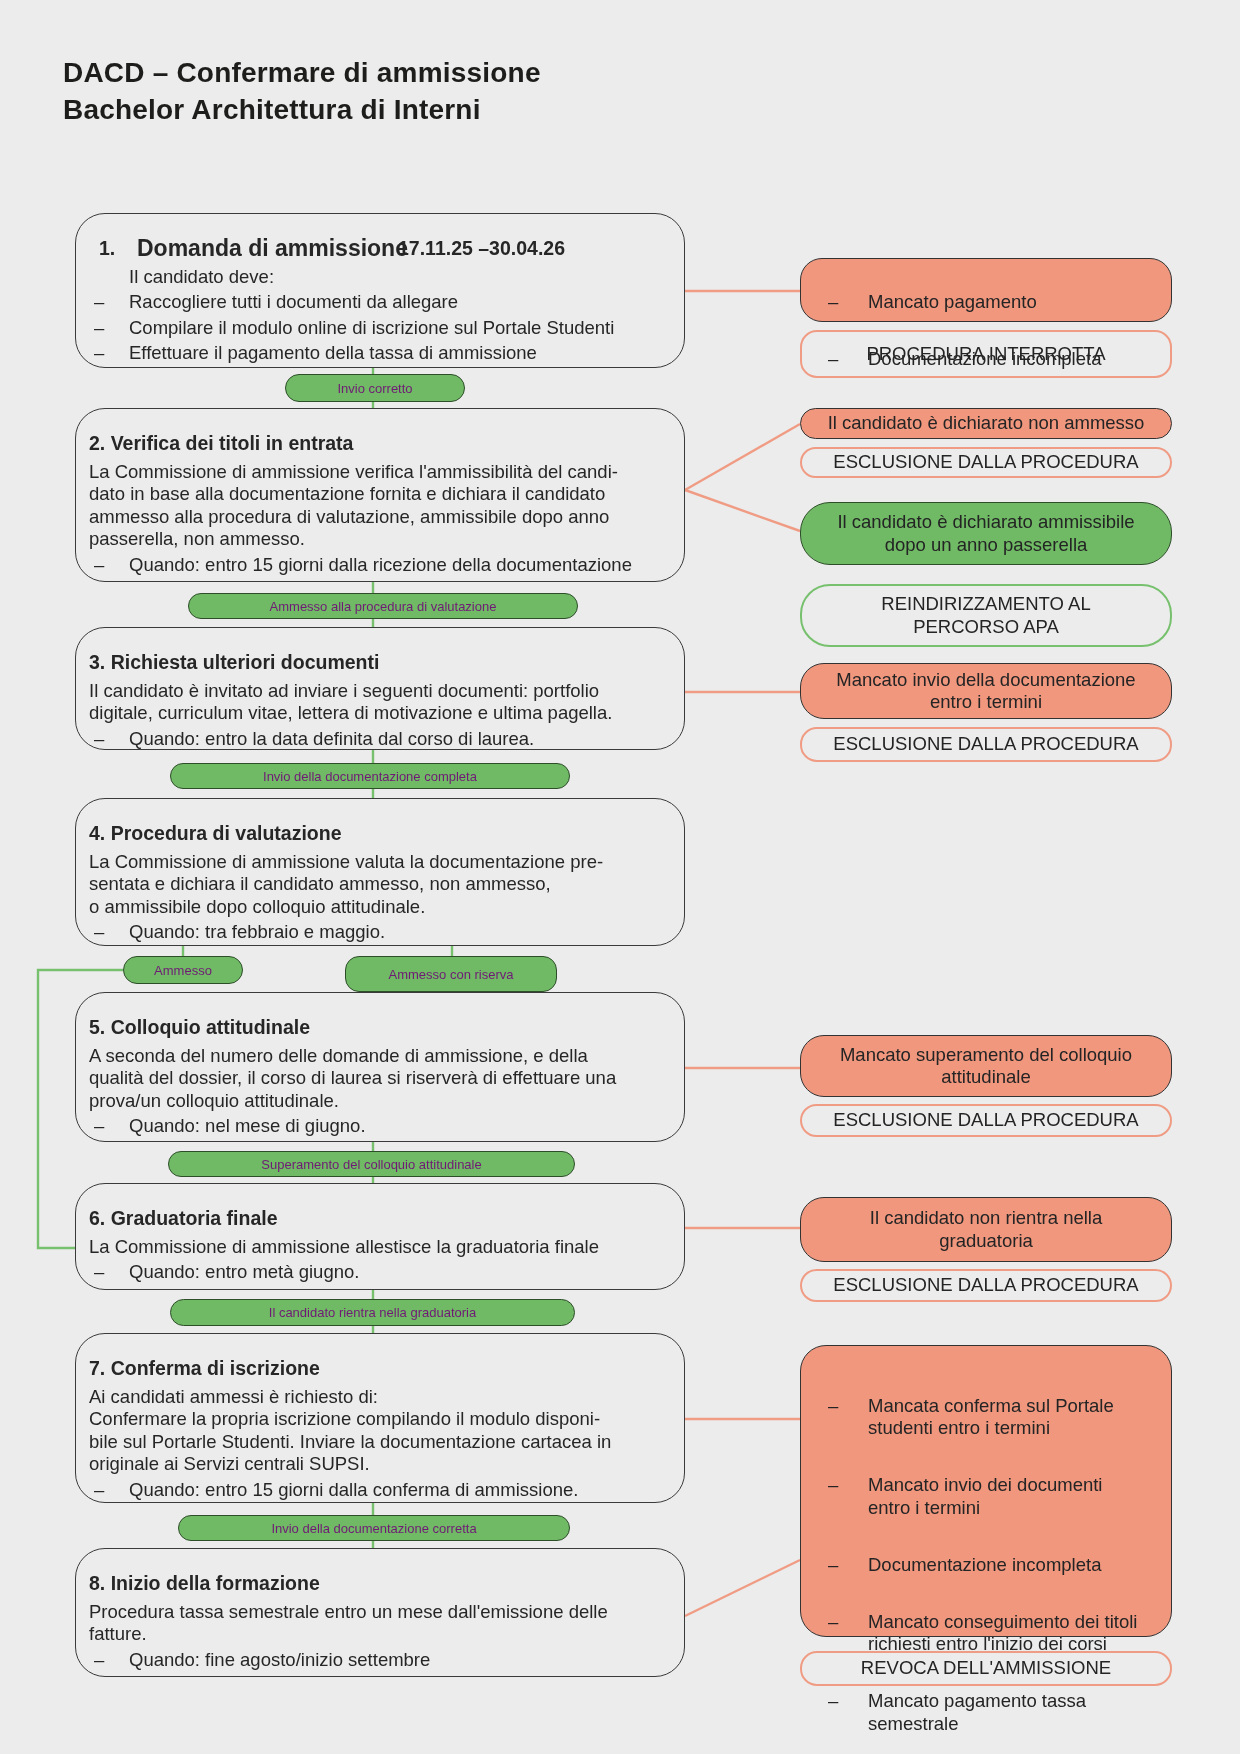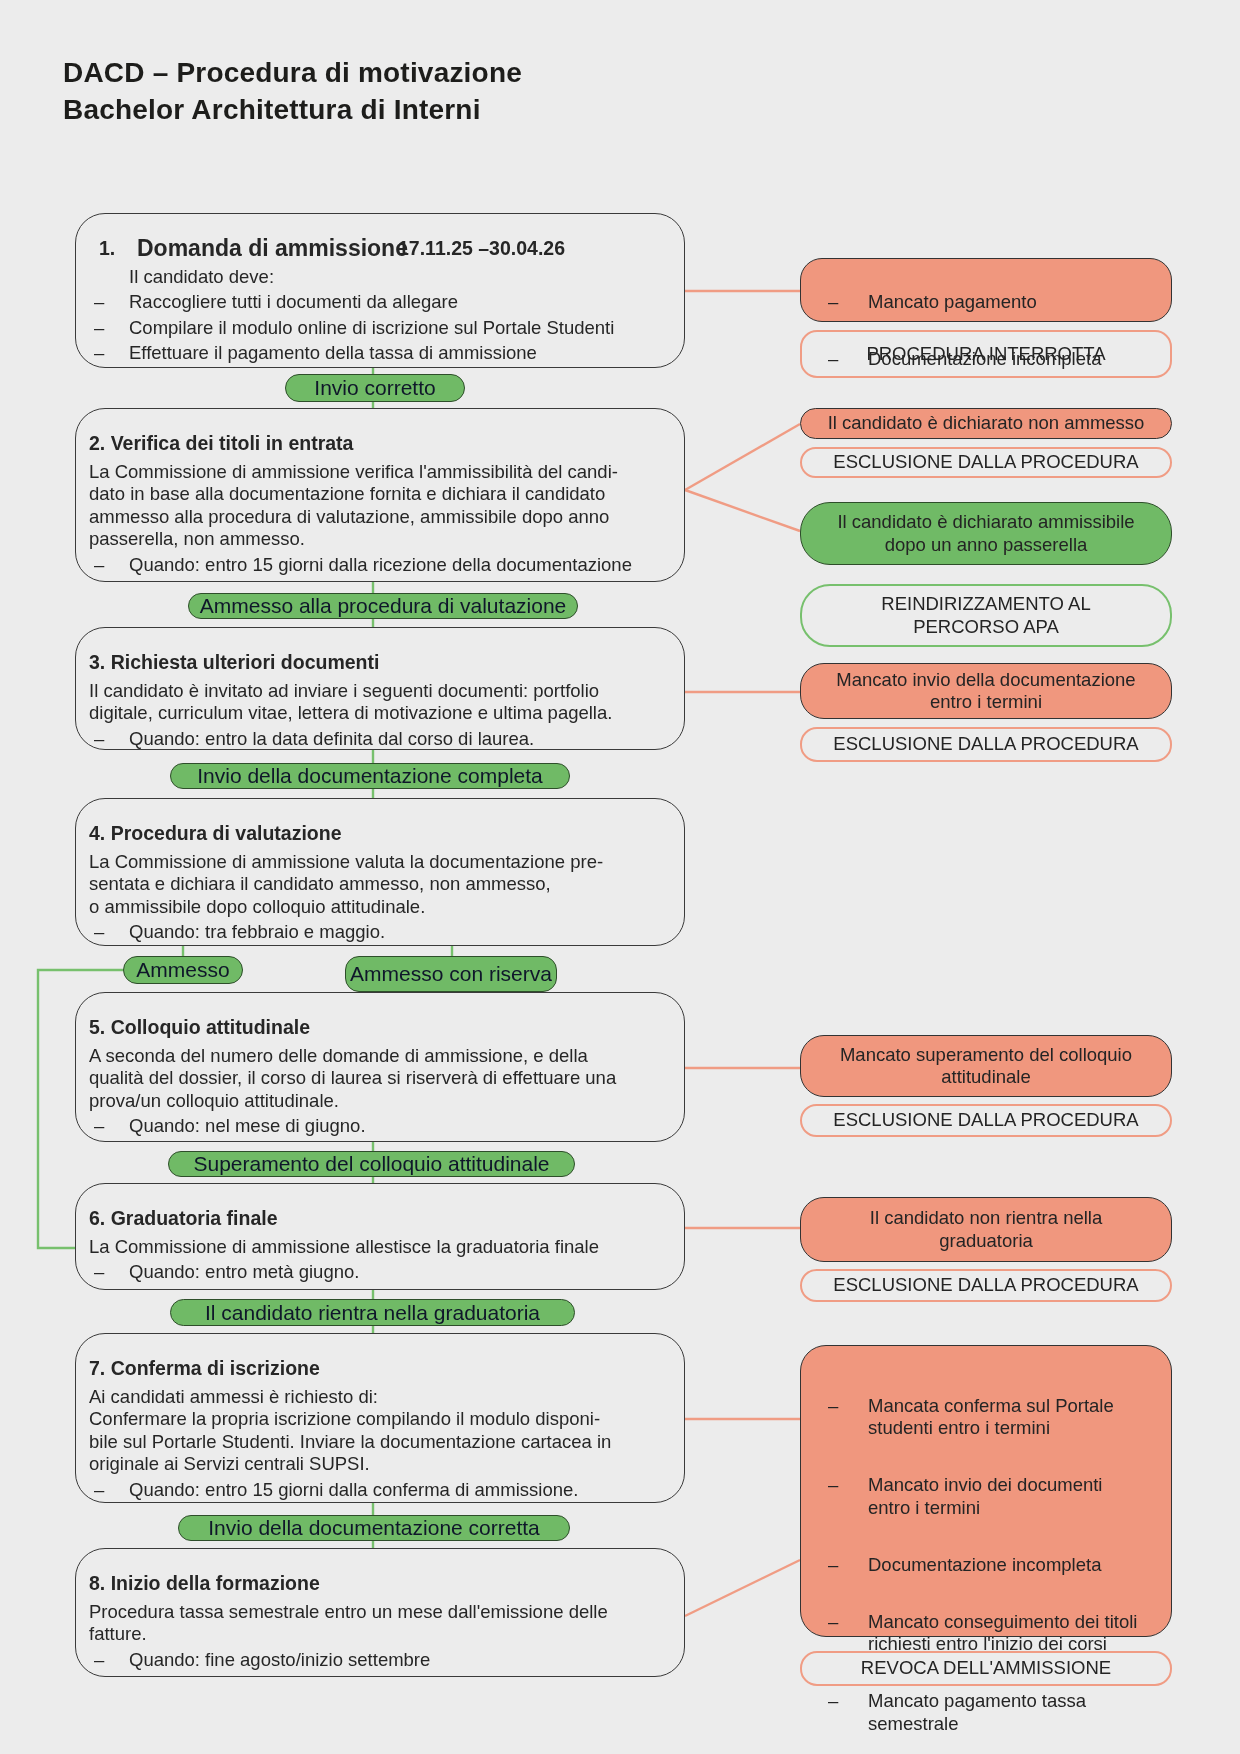--- a/index.html
+++ b/index.html
@@ -30,21 +30,21 @@
   .s2{top:408px;height:174px;}
   .s3{top:627px;height:123px;}
   .s4{top:798px;height:148px;}
   .s5{top:992px;height:150px;}
   .s6{top:1183px;height:107px;}
   .s7{top:1333px;height:170px;}
   .s8{top:1548px;height:129px;}
 
   .pill{position:absolute;z-index:3;background:#70ba66;border:1.6px solid #2e4e2a;
         border-radius:14px;display:flex;align-items:center;justify-content:center;
-        font-size:21px;color:#0f172a;box-sizing:border-box;white-space:nowrap;}
+        font-size:13px;color:#701a75;box-sizing:border-box;white-space:nowrap;}
   .p1{left:285px;top:374px;width:180px;height:28px;}
   .p2{left:188px;top:593px;width:390px;height:26px;}
   .p3{left:170px;top:763px;width:400px;height:26px;}
   .p4{left:123px;top:956px;width:120px;height:28px;}
   .p5{left:345px;top:956px;width:212px;height:36px;}
   .p6{left:168px;top:1151px;width:407px;height:26px;}
   .p7{left:170px;top:1299px;width:405px;height:27px;}
   .p8{left:178px;top:1515px;width:392px;height:26px;}
 
   .rbox{position:absolute;left:800px;width:372px;box-sizing:border-box;z-index:2;
@@ -91,21 +91,21 @@
     <line class="lg" x1="373" y1="746" x2="373" y2="801"></line>
     <line class="lg" x1="183" y1="944" x2="183" y2="960"></line>
     <line class="lg" x1="452" y1="944" x2="452" y2="996"></line>
     <polyline class="lg" points="123,970 38,970 38,1248 77,1248"></polyline>
     <line class="lg" x1="373" y1="1138" x2="373" y2="1186"></line>
     <line class="lg" x1="373" y1="1286" x2="373" y2="1336"></line>
     <line class="lg" x1="373" y1="1499" x2="373" y2="1550"></line>
   </svg>
 
   <header class="pagetitle">
-    <div>DACD – Procedura di motivazione</div>
+    <div>DACD – Confermare di ammissione</div>
     <div>Bachelor Architettura di Interni</div>
   </header>
 
   <section class="stepbox s1">
     <div class="hrow">
       <span class="hnum">1.</span>
       <span class="htit">Domanda di ammissione</span>
     </div>
     <span class="hdate">17.11.25 –30.04.26</span>
     <div class="ind">Il candidato deve:</div>

